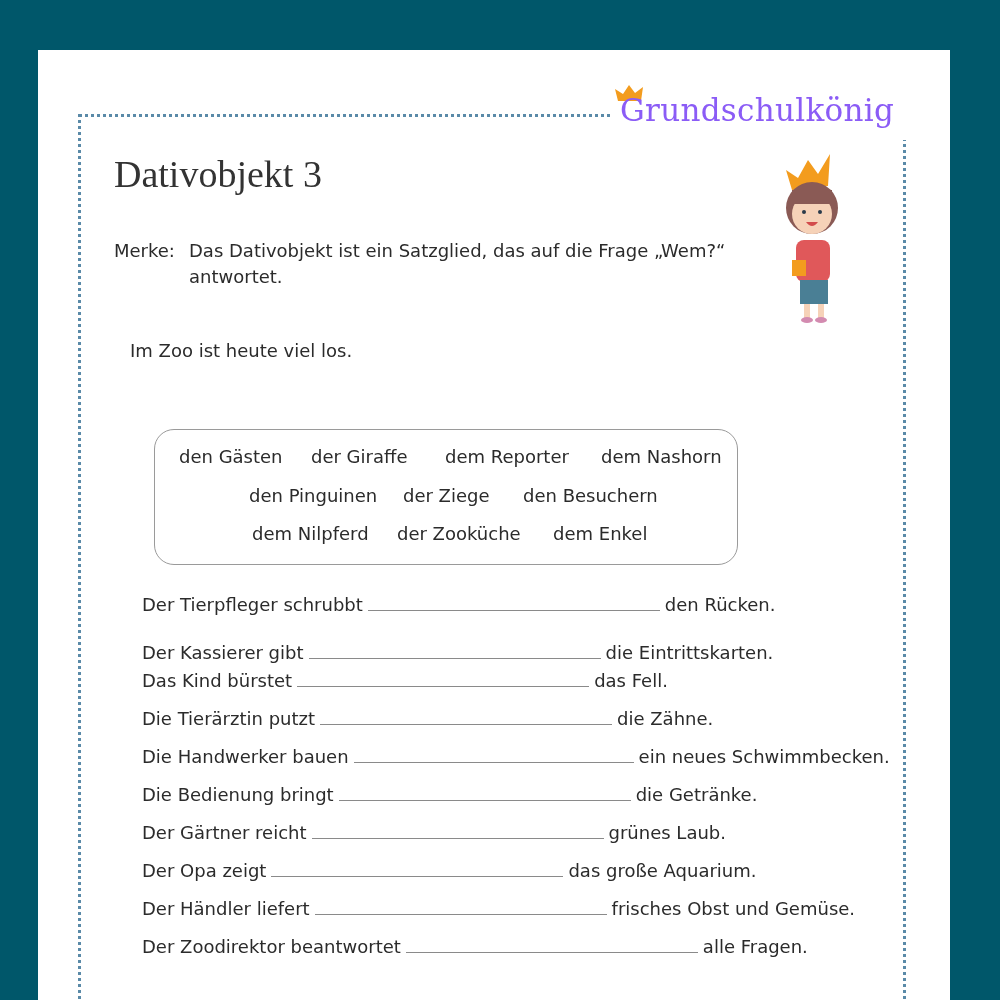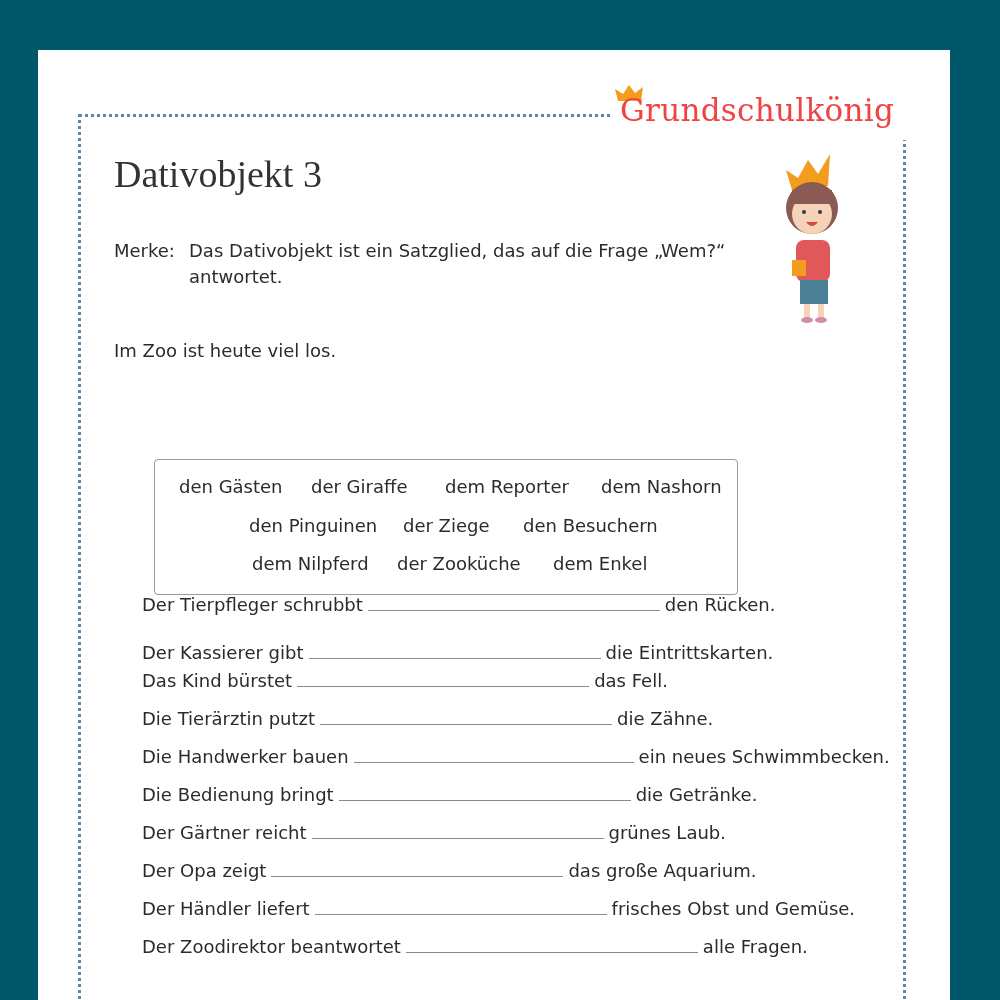--- a/index.html
+++ b/index.html
@@ -18,41 +18,41 @@
     position: absolute; left: 40px; top: 64px; width: 822px; height: 900px;
     border-left: 3px dotted #5a8aa8;
     border-right: 3px dotted #5a8aa8;
     border-top: 3px dotted #5a8aa8;
   }
   .logo-mask {
     position: absolute; left: 572px; top: 50px; width: 300px; height: 40px; background: #fff;
   }
   .logo {
     position: absolute; left: 582px; top: 42px;
-    font-family: "DejaVu Serif", serif; font-size: 31px; color: #ef4444;
+    font-family: "DejaVu Serif", serif; font-size: 31px; color: #8b5cf6;
     letter-spacing: 0.3px;
   }
   .crown {
     position: absolute; left: 577px; top: 35px; width: 30px; height: 16px;
   }
   .title {
     position: absolute; left: 76px; top: 102px;
     font-size: 38px; color: #333; font-family: Liberation Serif, serif;
   }
   .merke {
     position: absolute; left: 76px; top: 188px; font-size: 18px; line-height: 26px;
   }
   .merke .label { position: absolute; left: 0; top: 0; width: 80px; }
   .merke .text { position: absolute; left: 75px; top: 0; width: 560px; }
-  .intro { position: absolute; left: 76px; top: 290px; font-size: 18px; }
+  .intro { position: absolute; left: 92px; top: 290px; font-size: 18px; }
   .task { position: absolute; left: 76px; top: 342px; font-size: 18px; }
   .task .num { margin-right: 8px; }
   .wordbox {
-    position: absolute; left: 116px; top: 409px; width: 582px; height: 134px;
-    border: 1.5px solid #9a9a9a; border-radius: 4px;
+    position: absolute; left: 116px; top: 379px; width: 582px; height: 134px;
+    border: 1.5px solid #9a9a9a; border-radius: 20px;
   }
   .wordrow { position: absolute; left: 0; width: 100%; font-size: 18px; }
   .wordrow span { position: absolute; white-space: nowrap; }
   .sentences { position: absolute; left: 104px; top: 544px; font-size: 18px; }
   .sentence { position: absolute; left: 0; white-space: nowrap; height: 26px; text-align: right; }
   .sentence .gap {
     display: inline-block; border-bottom: 1.5px solid #8a8a8a; height: 16px; vertical-align: baseline;
     margin: 0 5px;
   }
   .girl { position: absolute; left: 740px; top: 100px; width: 90px; height: 180px; }

